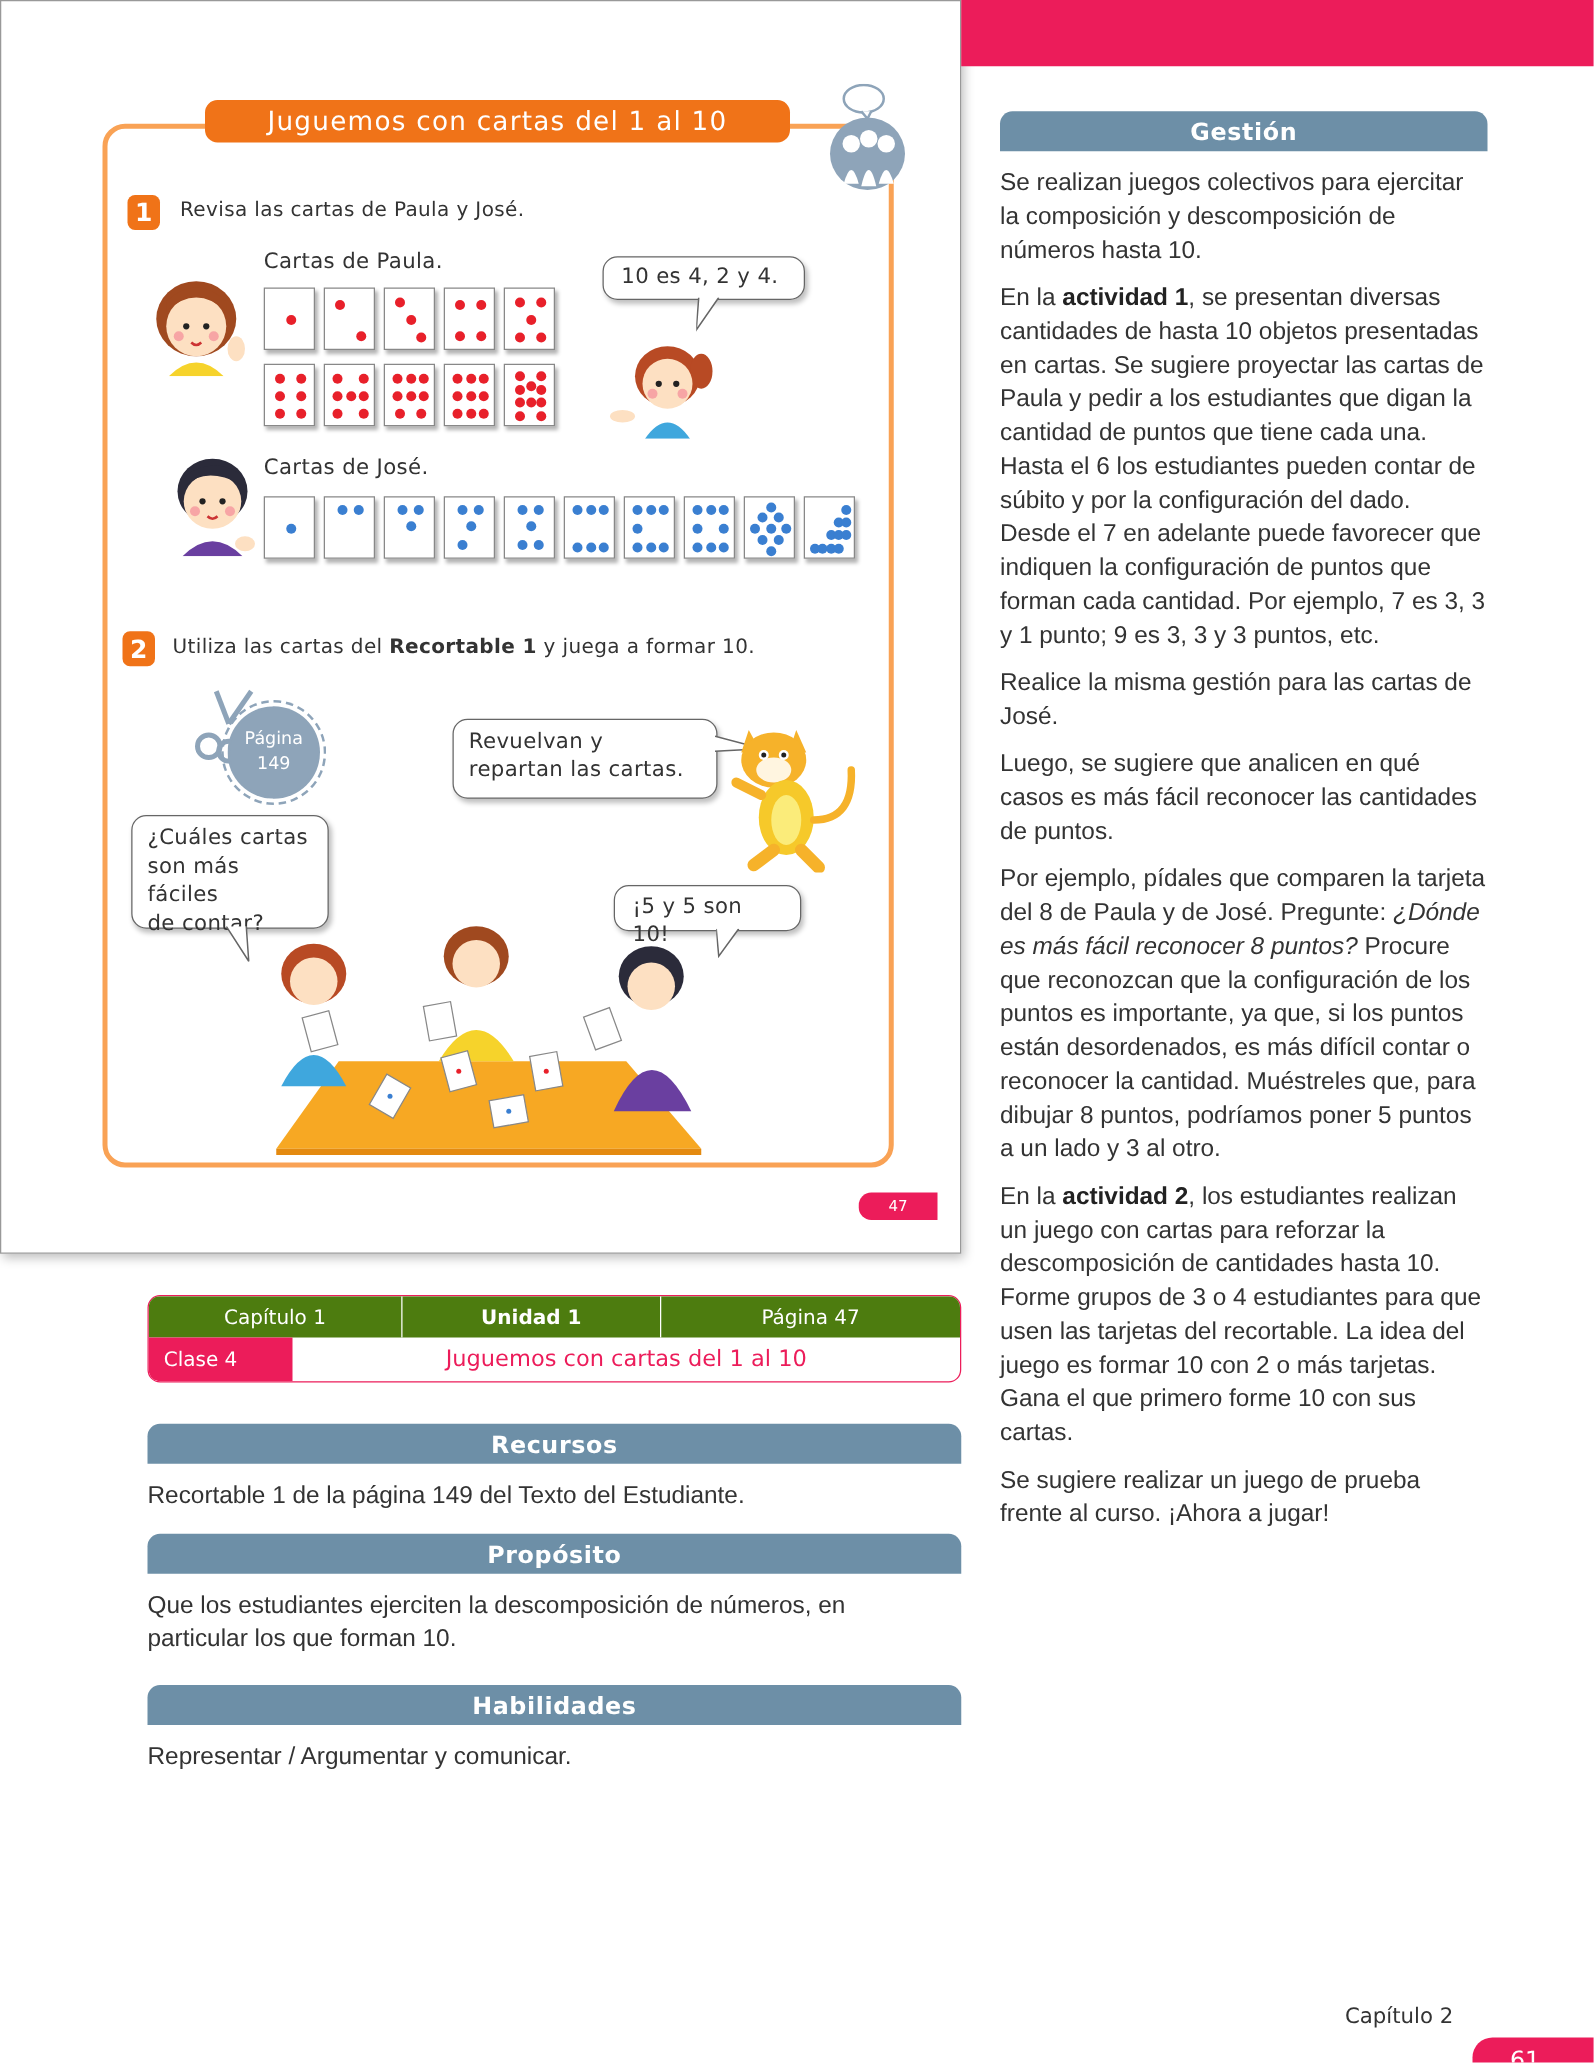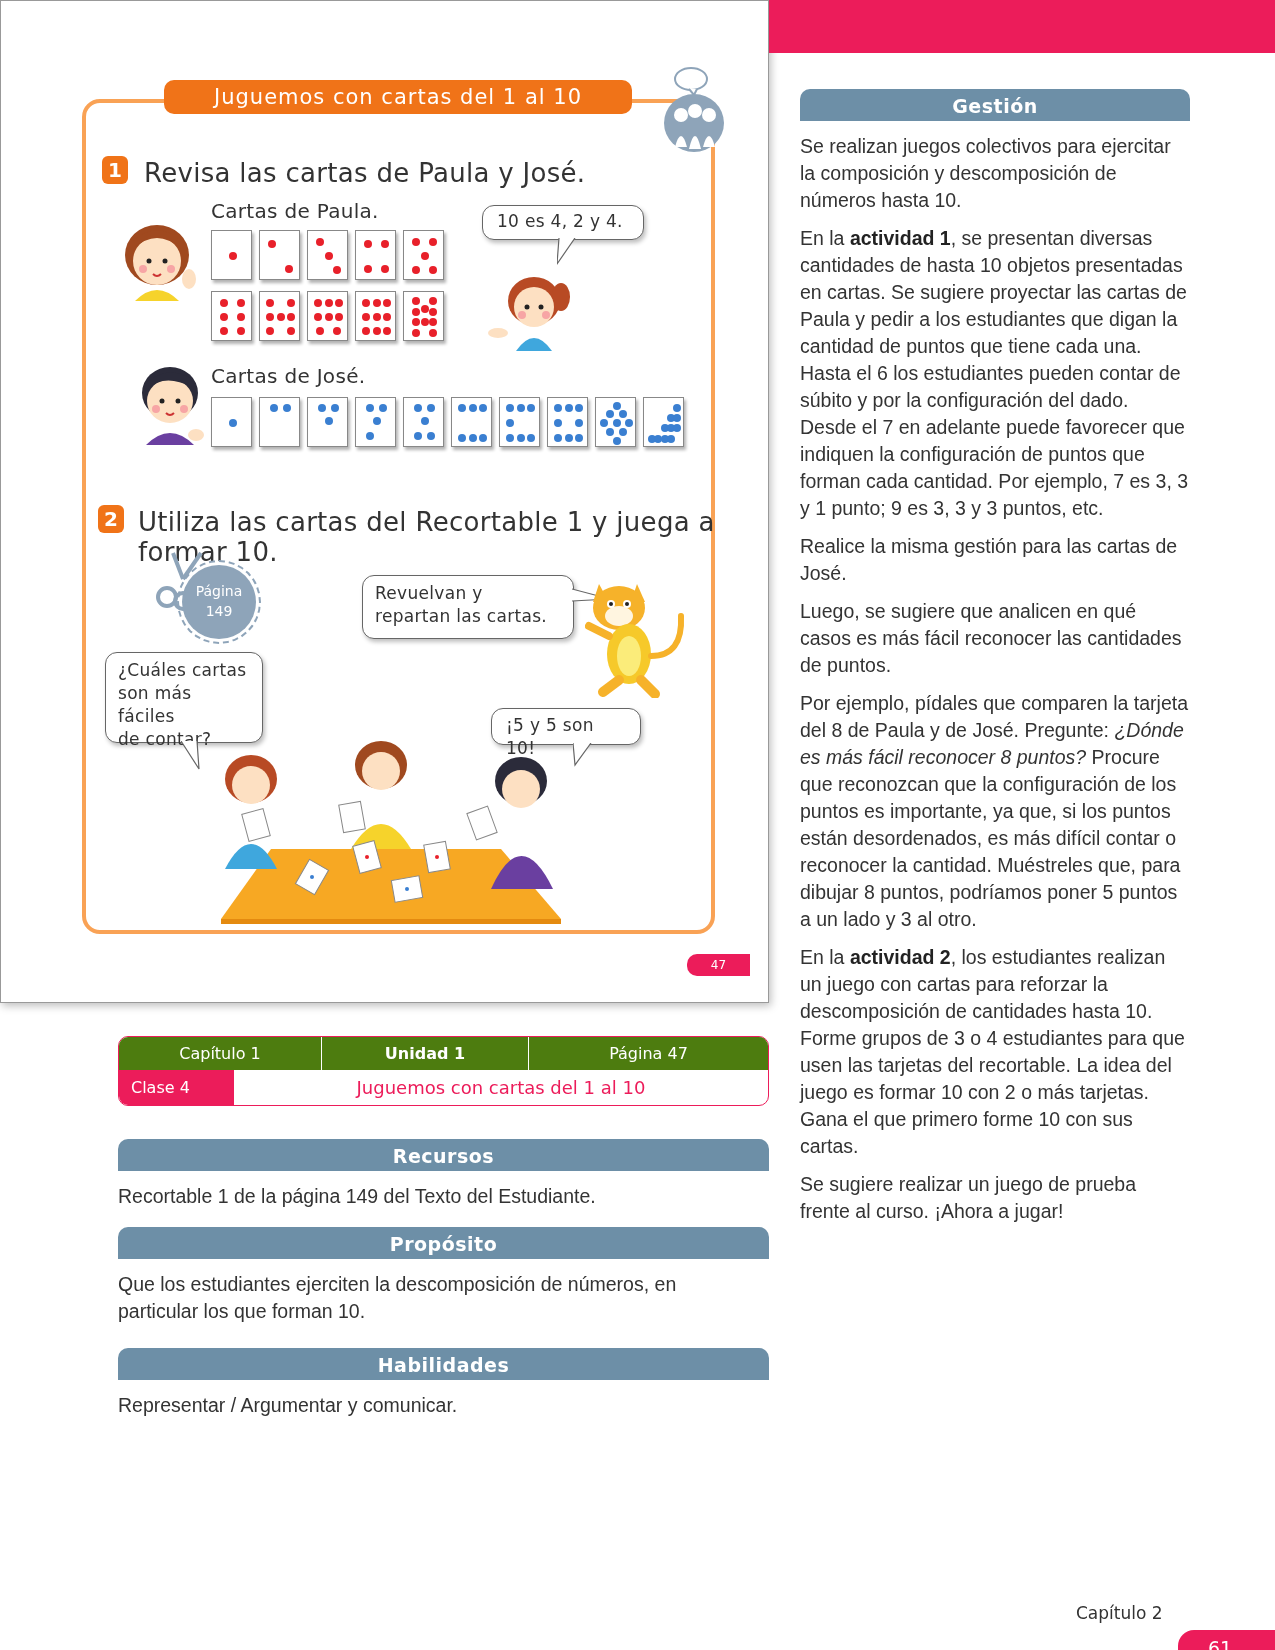--- a/index.html
+++ b/index.html
@@ -5,23 +5,23 @@
   * { box-sizing: border-box; margin: 0; padding: 0; }
   body { width: 1275px; height: 1650px; background: #fff; position: relative; overflow: hidden; font-family: "DejaVu Sans", sans-serif; color: #333; }
 
   
   .student-page { position: absolute; left: 0; top: 0; width: 769px; height: 1003px; background: #fff; border: 1px solid #999; box-shadow: 2px 3px 8px rgba(0,0,0,0.25); }
   .pink-bar { position: absolute; left: 769px; top: 0; width: 506px; height: 53px; background: #ec1c5a; }
   .frame { position: absolute; left: 81px; top: 98px; width: 633px; height: 835px; border: 4px solid #f9a255; border-radius: 18px; }
   .title-pill { position: absolute; left: 163px; top: 79px; width: 468px; height: 34px; background: #f07318; border-radius: 10px; color: #fff; font-size: 21px; letter-spacing: 1px; text-align: center; line-height: 34px; }
   .talk-icon { position: absolute; left: 660px; top: 66px; width: 66px; height: 86px; }
   .num-badge { position: absolute; width: 26px; height: 28px; background: #f07318; border-radius: 6px; color: #fff; font-weight: bold; font-size: 20px; text-align: center; line-height: 28px; }
-  .act-text { position: absolute; font-size: 26px; color: #333; letter-spacing: 0.3px; }
-  .act-text b { font-weight: normal; }
-  .label { position: absolute; font-size: 20px; color: #333; letter-spacing: 0.3px; }
+  .act-text { position: absolute; font-size: 16px; color: #333; letter-spacing: 0.3px; }
+  .act-text b { font-weight: bold; }
+  .label { position: absolute; font-size: 17px; color: #333; letter-spacing: 0.3px; }
   .card-row { position: absolute; display: flex; gap: 7px; }
   .card { width: 41px; height: 50px; background: #fff; border: 1px solid #888; box-shadow: 2px 3px 3px rgba(0,0,0,0.3); position: relative; }
   .dot { position: absolute; width: 8px; height: 8px; border-radius: 50%; }
   .dot.red { background: #e8202a; }
   .dot.blue { background: #3a7fd1; }
 
   .bubble { position: absolute; background: #fff; border: 1.5px solid #666; border-radius: 12px; box-shadow: 2px 3px 4px rgba(0,0,0,0.25); font-size: 17px; color: #333; padding: 6px 12px; line-height: 23px; letter-spacing: 0.3px; }
 
   .char { position: absolute; }
   .page-badge { position: absolute; left: 181px; top: 564px; width: 74px; height: 74px; border-radius: 50%; background: #8ea4b9; border: 2px dashed #8ea4b9; outline: 2px dashed #8ea4b9; outline-offset: 3px; color: #fff; font-size: 14px; text-align: center; line-height: 20px; padding-top: 14px; }

